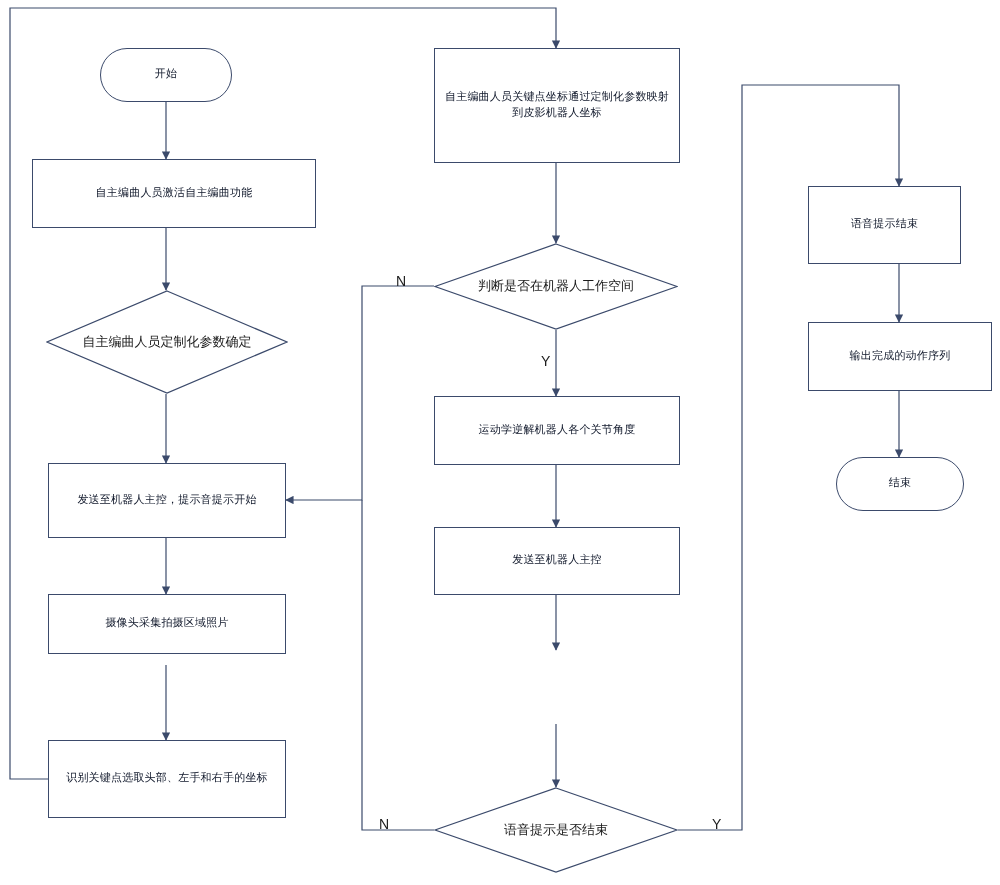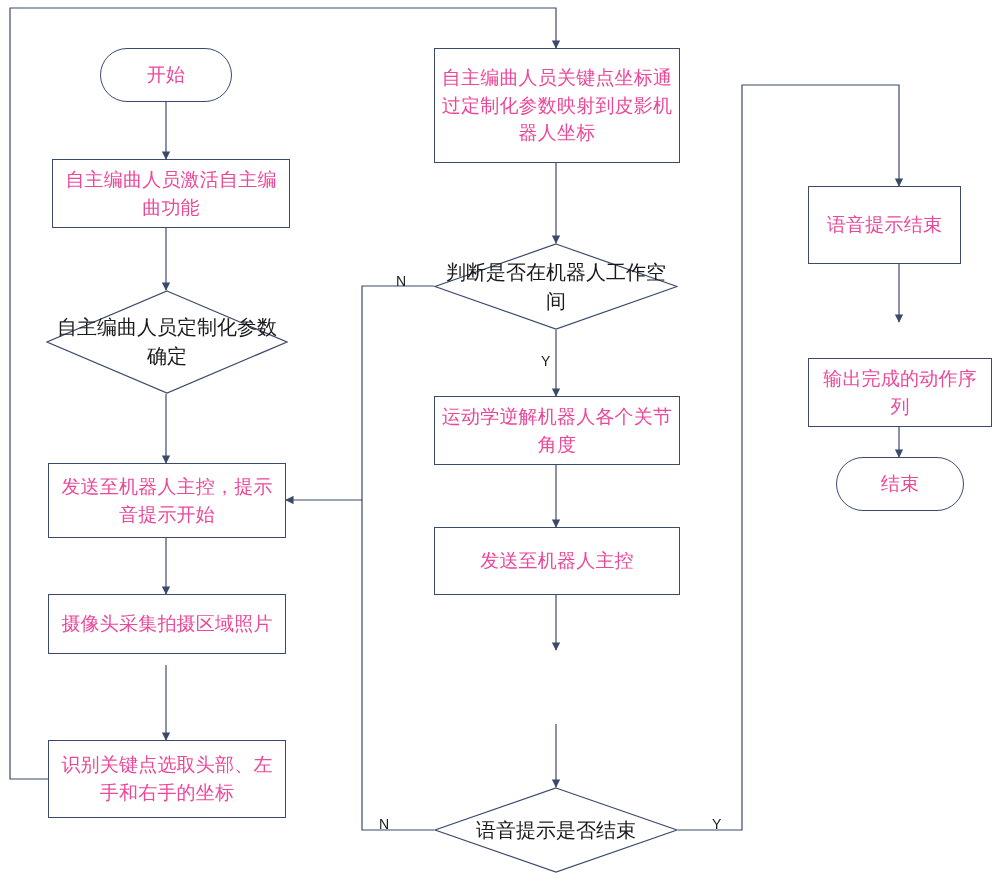--- a/index.html
+++ b/index.html
@@ -24,24 +24,25 @@
     width: 1000px;
     height: 885px;
   }
   .node {
     position: absolute;
     box-sizing: border-box;
     display: flex;
     align-items: center;
     justify-content: center;
     text-align: center;
-    color: #ec4899;
-    font-size: 19px;
+    color: #0f172a;
+    font-size: 11px;
     line-height: 1.45;
     letter-spacing: 0.2px;
+    font-family: Liberation Mono, monospace;
   }
   .rect {
     border: 1px solid #3b4a6b;
     background: #ffffff;
   }
   .stadium {
     border: 1px solid #3b4a6b;
     background: #ffffff;
     border-radius: 28px;
   }
@@ -54,21 +55,21 @@
     width: 100%; height: 100%;
   }
   .diamond-wrap .dtext {
     position: absolute;
     left: 0; top: 0;
     width: 100%; height: 100%;
     display: flex;
     align-items: center;
     justify-content: center;
     text-align: center;
-    font-size: 20px;
+    font-size: 13px;
     line-height: 1.45;
     color: #1a1a1a;
   }
   .edge-label {
     position: absolute;
     font-size: 14px;
     color: #1a1a1a;
     background: transparent;
   }
   .inner {
@@ -120,21 +121,21 @@
       <path d="M 899,264 L 899,322" marker-end="url(#arrow)"></path>
 
       <path d="M 899,391 L 899,457" marker-end="url(#arrow)"></path>
     </g>
   </svg>
 
   <div class="node stadium" style="left:100px; top:48px; width:132px; height:54px;">
     <span class="inner">开始</span>
   </div>
 
-  <div class="node rect" style="left:52px; top:159px; width:238px; height:69px;">
+  <div class="node rect" style="left:32px; top:159px; width:284px; height:69px;">
     <span class="inner">自主编曲人员激活自主编曲功能</span>
   </div>
 
   <div class="diamond-wrap" style="left:46px; top:290px; width:242px; height:104px;">
     <svg class="dshape" viewBox="0 0 242 104" preserveAspectRatio="none">
       <polygon points="121,1 241,52 121,103 1,52" fill="#ffffff" stroke="#3b4a6b" stroke-width="1.2"></polygon>
     </svg>
     <div class="dtext">
       <span class="inner">自主编曲人员定制化参数确定</span>
     </div>
@@ -180,21 +181,21 @@
     </svg>
     <div class="dtext">
       <span class="inner">语音提示是否结束</span>
     </div>
   </div>
 
   <div class="node rect" style="left:808px; top:186px; width:153px; height:78px;align-items:center;">
     <span class="inner">语音提示结束</span>
   </div>
 
-  <div class="node rect" style="left:808px; top:322px; width:184px; height:69px;margin-top:36px;">
+  <div class="node rect" style="left:808px; top:322px; width:184px; height:69px;">
     <span class="inner">输出完成的动作序列</span>
   </div>
 
   <div class="node stadium" style="left:836px; top:457px; width:128px; height:54px;">
     <span class="inner">结束</span>
   </div>
 
   <div class="edge-label" style="left:396px; top:273px;">
     <span>N</span>
   </div>

